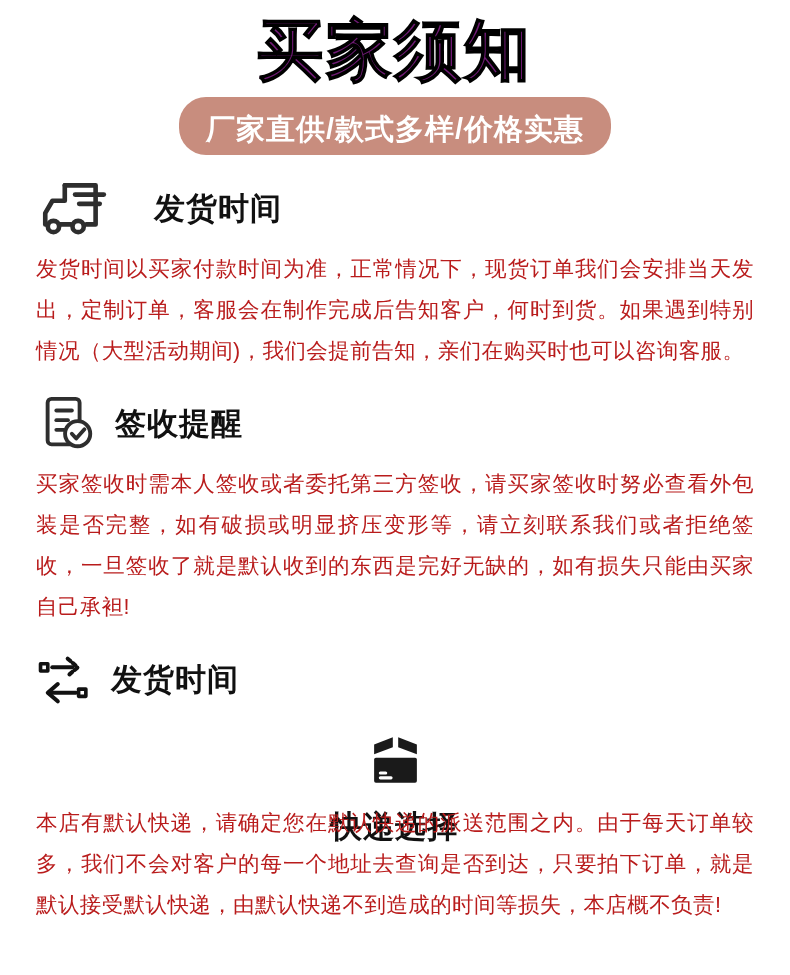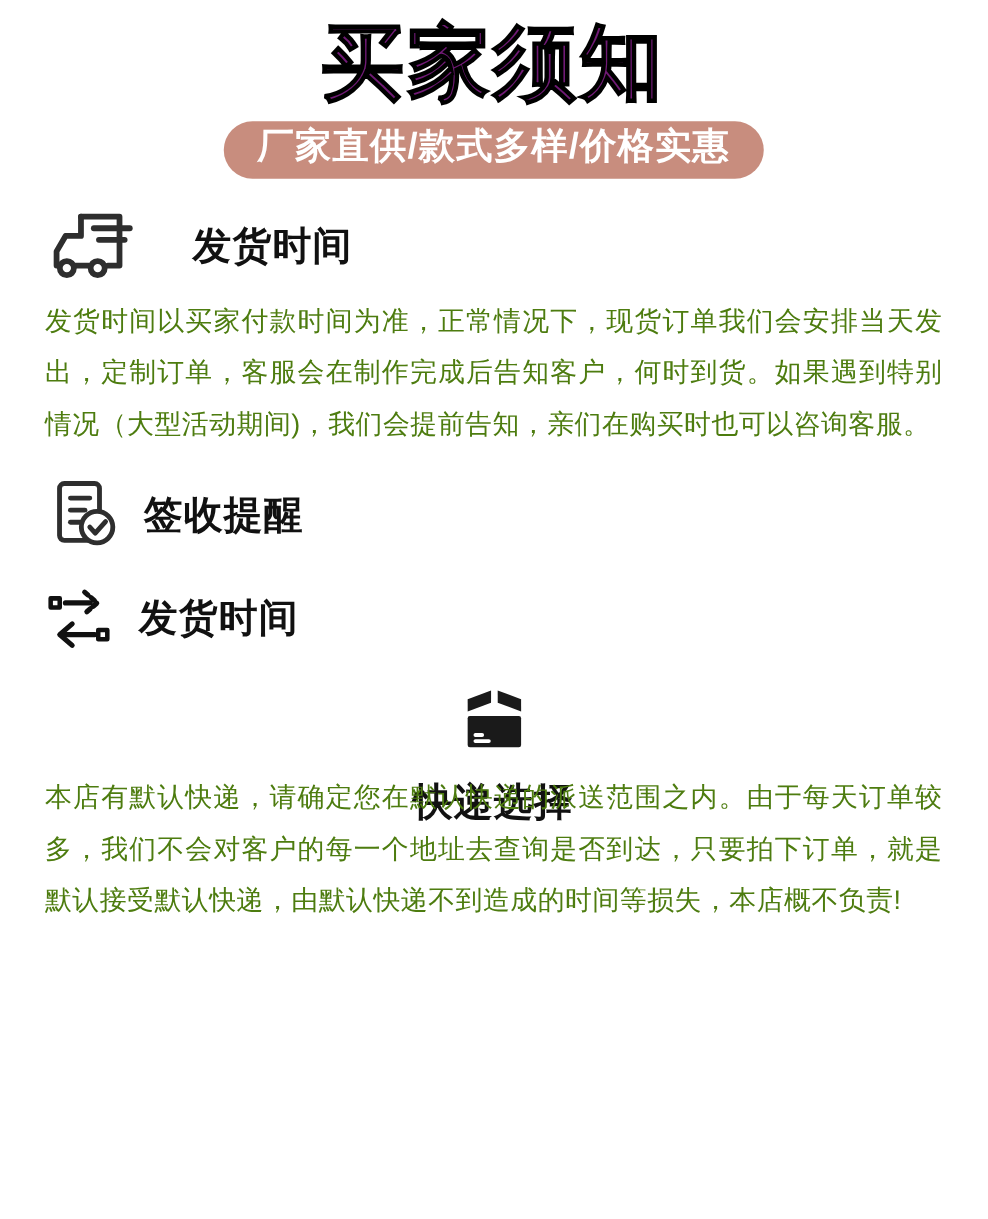--- a/index.html
+++ b/index.html
@@ -26,21 +26,21 @@
     color: #701a75;
     letter-spacing: 3px;
     -webkit-text-stroke: 1.5px #000;
   }
   .banner-row {
     text-align: center;
     margin-top: 9px;
   }
   .tagline-banner {
     display: inline-block;
-    padding: 5px 27px 9px 27px;
+    padding: 17px 27px 9px 27px;
     border-radius: 27px;
     font-size: 29px;
     font-weight: 700;
     letter-spacing: 1px;
     line-height: 1.1;
   }
   .content {
     padding: 0 36px;
   }
   .section-heading {
@@ -62,21 +62,21 @@
   .heading-text {
     font-size: 31px;
     font-weight: 700;
     color: #111;
     letter-spacing: 1px;
   }
   .section-body {
     margin-top: 9px;
     font-size: 21.5px;
     line-height: 41px;
-    color: #4d7c0f;
+    color: #b91c1c;
     text-align: justify;
     letter-spacing: 0.4px;
   }
 </style>
 </head>
 <body>
 
 <div class="page">
 
   <div class="page-title">买家须知</div>
@@ -116,20 +116,21 @@
               <path d="M21 18 H37"></path>
               <path d="M21 28 H33"></path>
               <path d="M21 38 H29"></path>
               <circle cx="43" cy="42" r="13" fill="#ffffff"></circle>
               <path d="M37 42 L41.5 47 L50 37.5"></path>
             </g>
           </svg>
         </span>
         <span class="heading-text">签收提醒</span>
       </div>
+      <div class="section-body">买家签收时需本人签收或者委托第三方签收，请买家签收时努必查看外包装是否完整，如有破损或明显挤压变形等，请立刻联系我们或者拒绝签收，一旦签收了就是默认收到的东西是完好无缺的，如有损失只能由买家自己承袒!</div>
     </div>
 
     <div class="section sec-3">
       <div class="section-heading">
         <span class="heading-icon">
           <svg width="58" height="56" viewBox="0 0 64 60" aria-hidden="true">
             <g fill="none" stroke="#111111" stroke-width="4.5" stroke-linecap="round" stroke-linejoin="round">
               <rect x="5" y="12" width="8" height="8" stroke-width="4"></rect>
               <path d="M18 16 H40"></path>
               <path d="M35 6.5 L46 16 L35 25.5" stroke-dasharray="4 3.5"></path>

